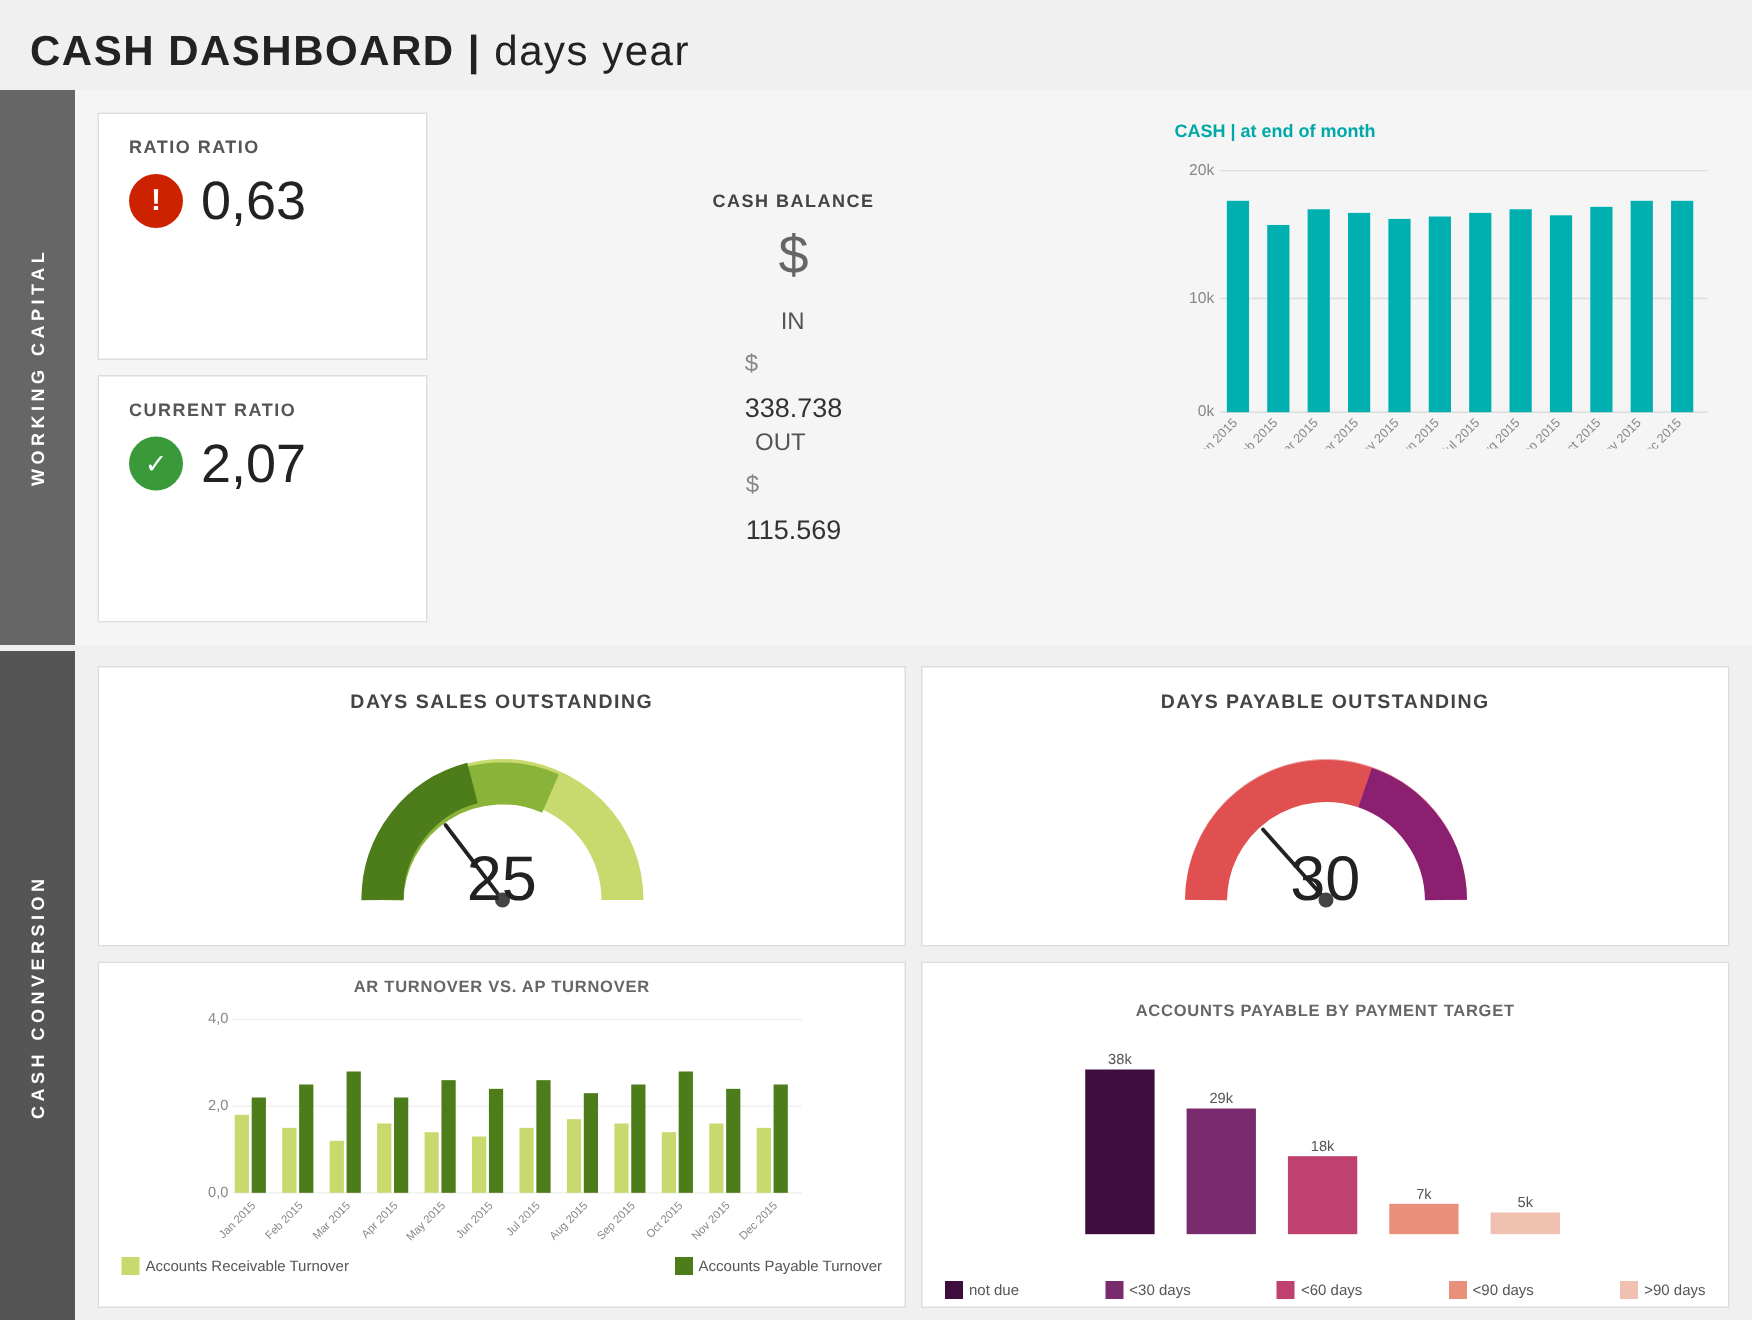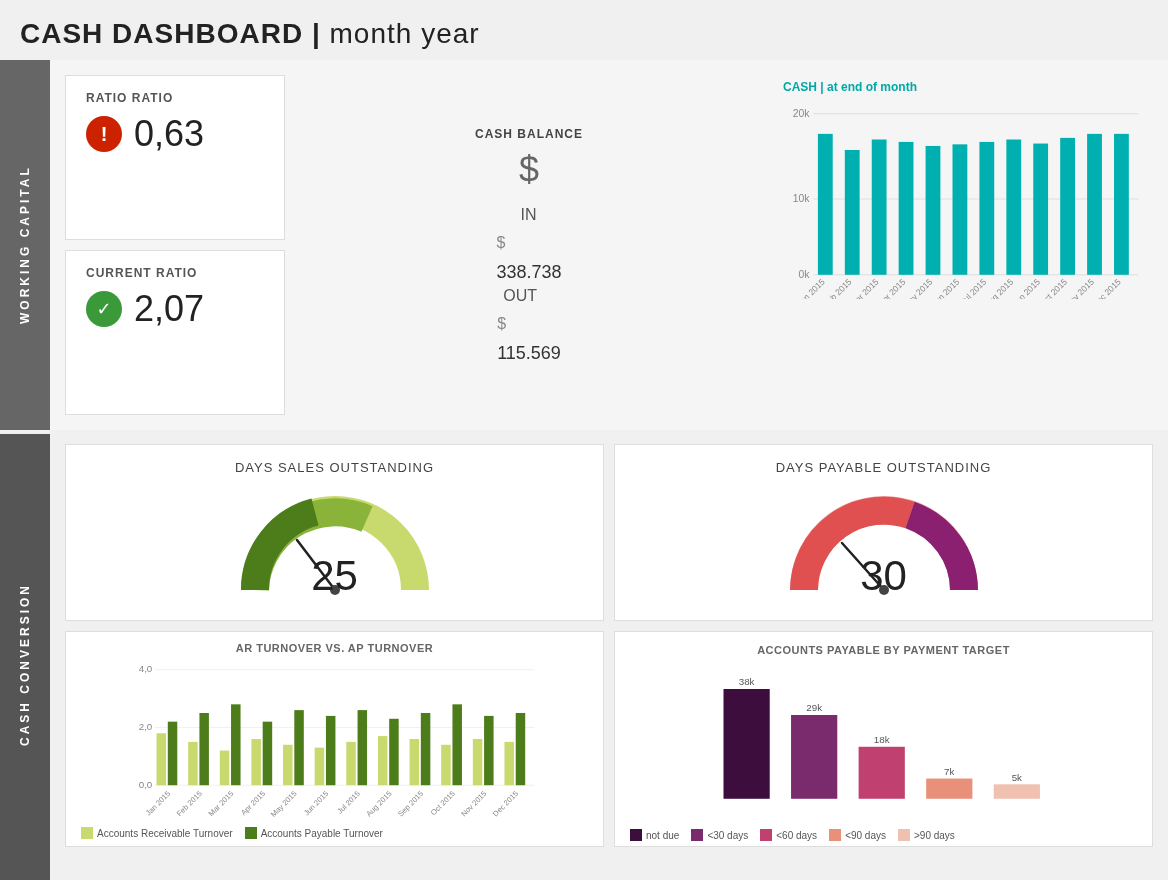--- a/index.html
+++ b/index.html
@@ -230,24 +230,24 @@
       background: white;
       border: 1px solid #ddd;
       padding: 15px;
       display: flex;
       flex-direction: column;
       align-items: center;
     }
 
     .gauge-title {
       font-size: 13px;
-      font-weight: 400;
+      font-weight: 700;
       letter-spacing: 1px;
       color: #444;
-      margin-bottom: 10px;
+      margin-bottom: 20px;
     }
 
     .gauge-svg-container {
       position: relative;
       width: 200px;
       height: 120px;
       text-align: center;
     }
 
     .gauge-number {
@@ -270,37 +270,37 @@
       flex: 1;
       background: white;
       border: 1px solid #ddd;
       padding: 10px 15px 5px;
     }
 
     .ap-payment-panel {
       flex: 1;
       background: white;
       border: 1px solid #ddd;
-      padding: 12px 15px 5px;
+      padding: 26px 15px 5px;
     }
 
     .chart-subtitle {
       font-size: 11px;
       font-weight: 600;
       letter-spacing: 0.5px;
       color: #666;
       text-align: center;
       margin-bottom: 5px;
     }
 
     .legend {
       display: flex;
       flex-direction: row;
       gap: 12px;
-      justify-content: flex-start;
+      justify-content: space-between;
       margin-top: 4px;
       flex-wrap: wrap;
     }
 
     .legend-item {
       display: flex;
       align-items: center;
       gap: 4px;
       font-size: 10px;
       color: #555;
@@ -313,21 +313,21 @@
     }
   </style>
 </head>
 <body>
 
 <div class="dashboard">
 
   <div class="page-title">
     <span>CASH DASHBOARD</span>
     <span> | </span>
-    <span style="font-weight:300">month year</span>
+    <span style="font-weight:300">days year</span>
   </div>
 
   <div class="top-section">
     <div class="sidebar-label">
       <span>WORKING CAPITAL</span>
     </div>
 
     <div class="top-content">
 
       <div class="ratios-col">

